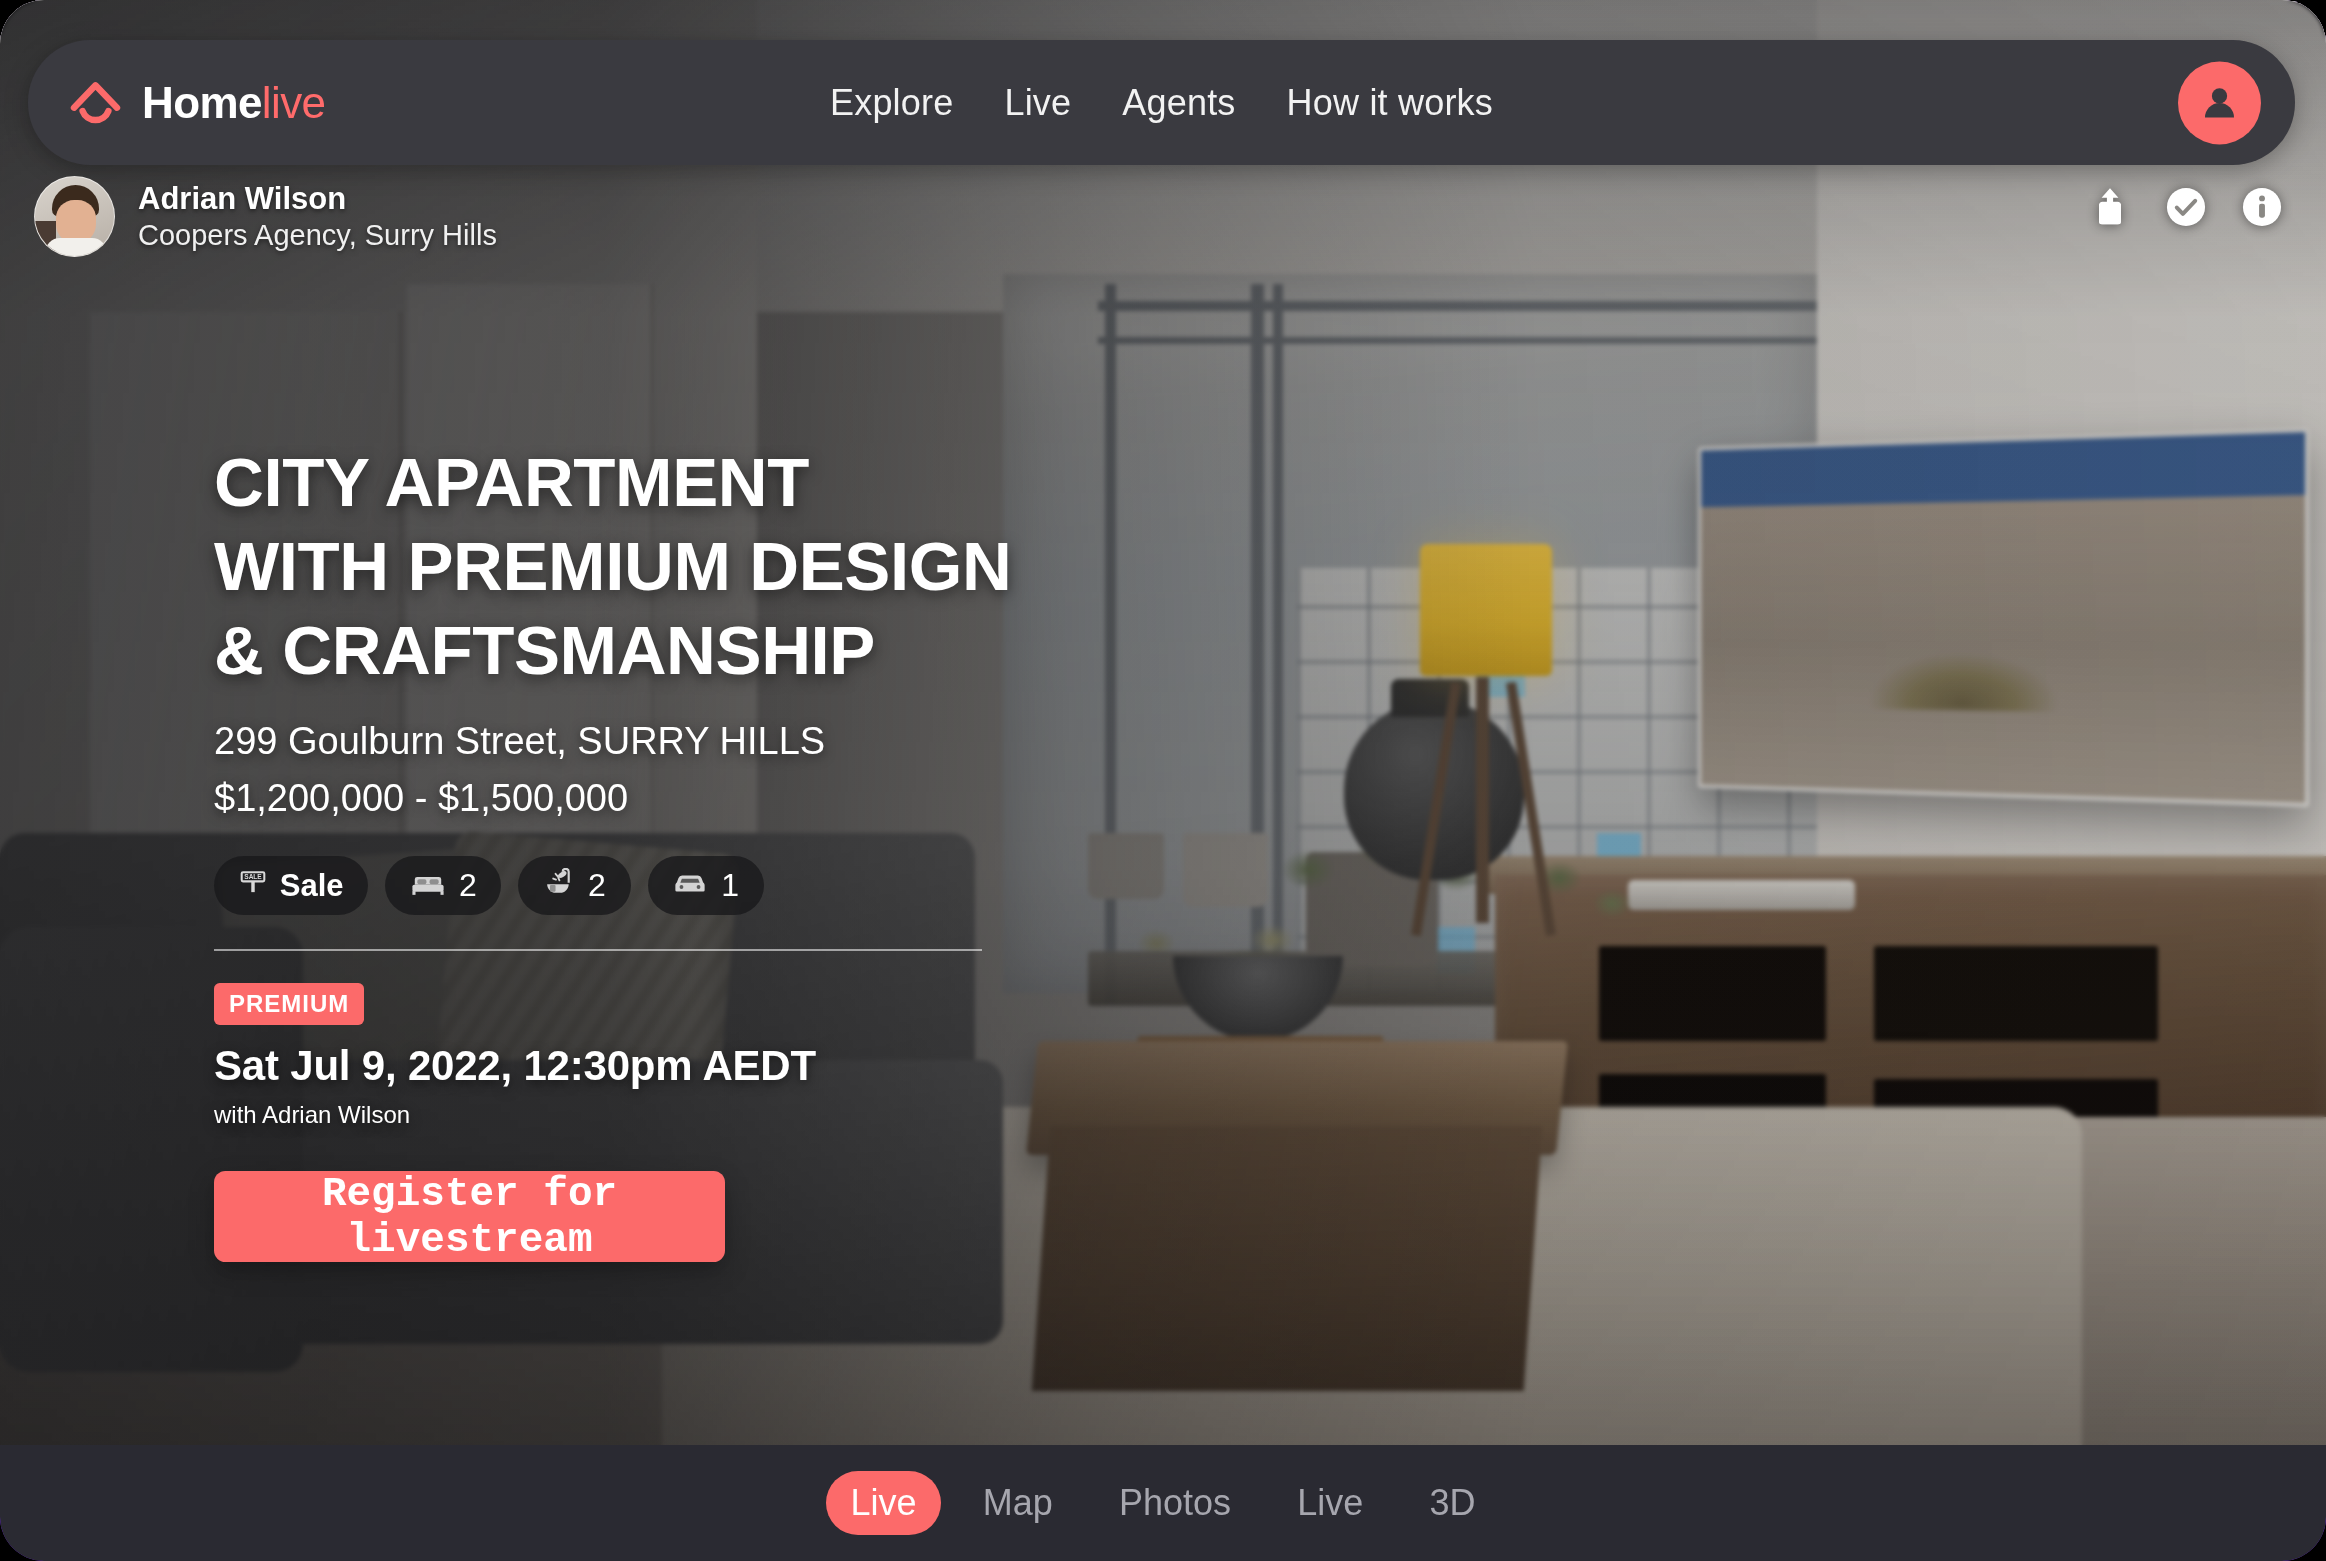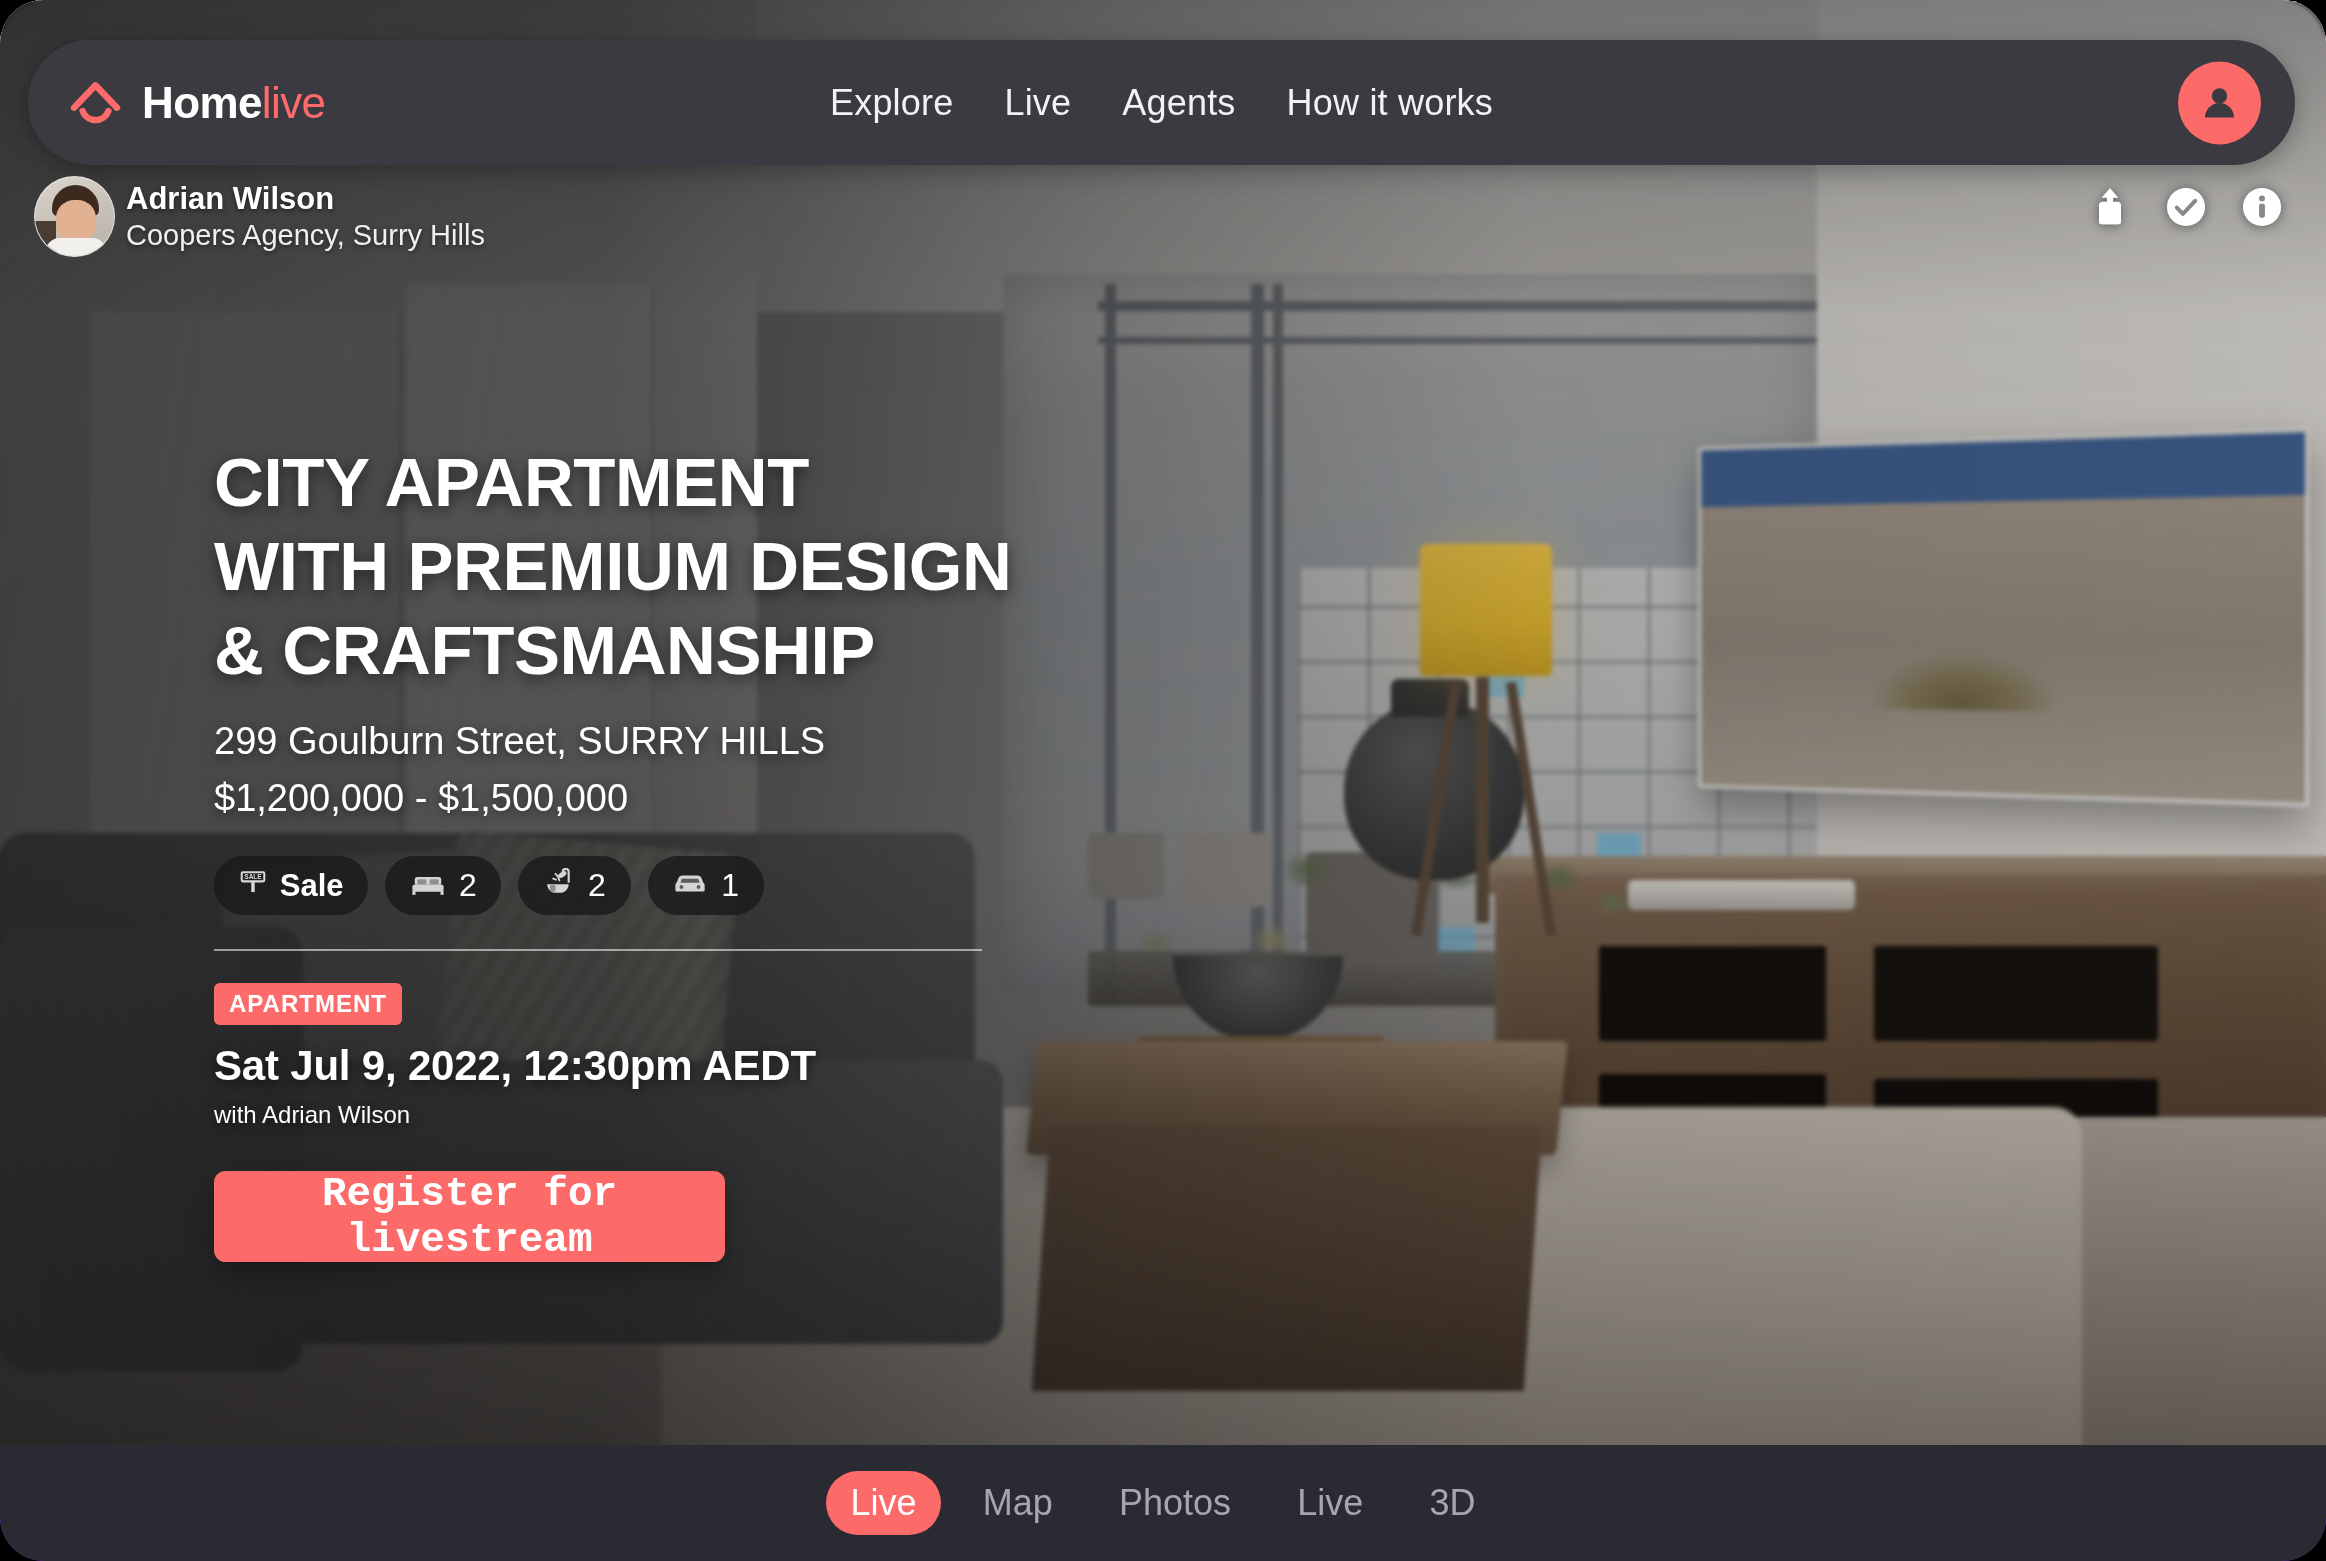--- a/index.html
+++ b/index.html
@@ -255,21 +255,21 @@
   .navlink{ color:#f2f2f2; font-size:36px; letter-spacing:0.2px; cursor:pointer; }
   #avatarBtn{
     position:absolute; right:34px; top:50%; transform:translateY(-50%);
     width:83px; height:83px; border-radius:50%; background:#fc6a6a;
     display:flex; align-items:center; justify-content:center; cursor:pointer;
   }
 
   
   #agentStrip{
     position:absolute; left:34px; top:176px;
-    display:flex; align-items:center; gap:11px;
+    display:flex; align-items:center; gap:23px;
   }
   #agentPhoto{
     width:81px; height:81px; border-radius:50%; overflow:hidden;
     background:linear-gradient(160deg,#d9d4cd,#b6aea5);
     border:1.9px solid rgba(255,255,255,.55);
     position:relative; flex:none;
   }
   .face{ position:absolute; }
   #fHair{ left:17px; top:7.6px; width:47px; height:32px; background:#3b2a1d; border-radius:24.6px 24.6px 7.6px 7.6px; }
   #fSkin{ left:21px; top:23px; width:40px; height:44px; background:#e2b192; border-radius:19px 19px 21px 21px; }
@@ -540,21 +540,21 @@
             <circle cx="23.6" cy="15.2" r="1.7" fill="#5a5a5a"></circle>
           </svg>
         </span>
         <span class="num">1</span>
       </div>
     </div>
 
     <div id="divider"></div>
 
     <div>
-      <span id="upcomingTag">APARTMENT</span>
+      <span id="upcomingTag">PREMIUM</span>
     </div>
     <div id="eventTime">Sat Jul 9, 2022, 12:30pm AEDT</div>
     <div id="eventWith">with Adrian Wilson</div>
 
     <button id="registerBtn">Register for  livestream</button>
   </div>
 
   <div id="tabbar">
     <span class="tab active">Live</span>
     <span class="tab">Map</span>

